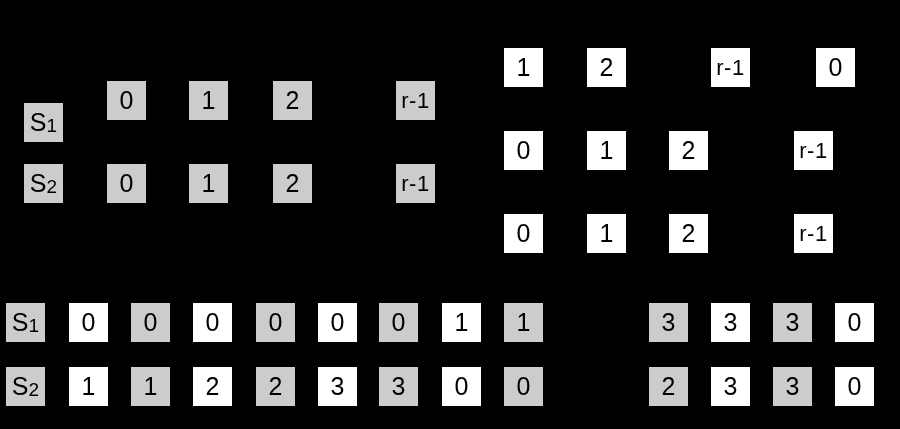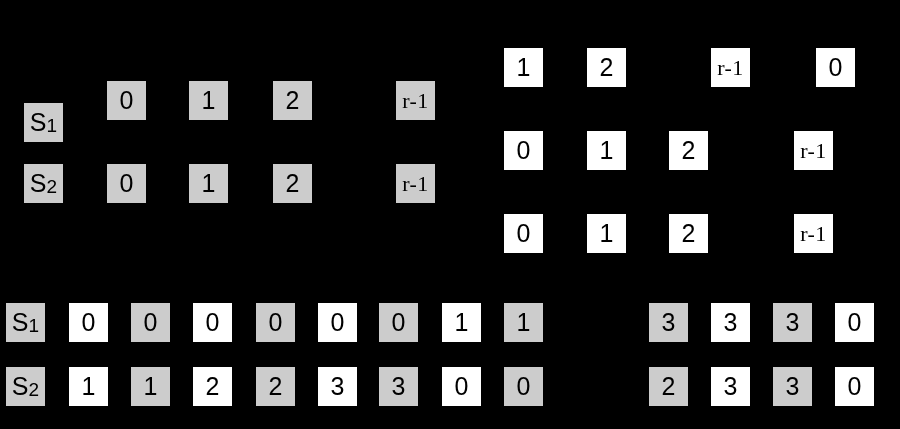--- a/index.html
+++ b/index.html
@@ -24,21 +24,21 @@
     display: flex;
     align-items: center;
     justify-content: center;
     color: #000000;
     font-size: 25px;
     line-height: 1;
     user-select: none;
   }
   .box.gray  { background: #cccccc; }
   .box.white { background: #ffffff; }
-  .box.small { font-size: 22px; letter-spacing: 0.5px; font-family: Liberation Serif, serif; }
+  .box.small { font-size: 22px; letter-spacing: 0.5px; }
   .box sub {
     font-size: 0.76em;
     line-height: 1;
     vertical-align: baseline;
     position: relative;
     top: 0.18em;
   }
 </style>
 </head>
 <body>

